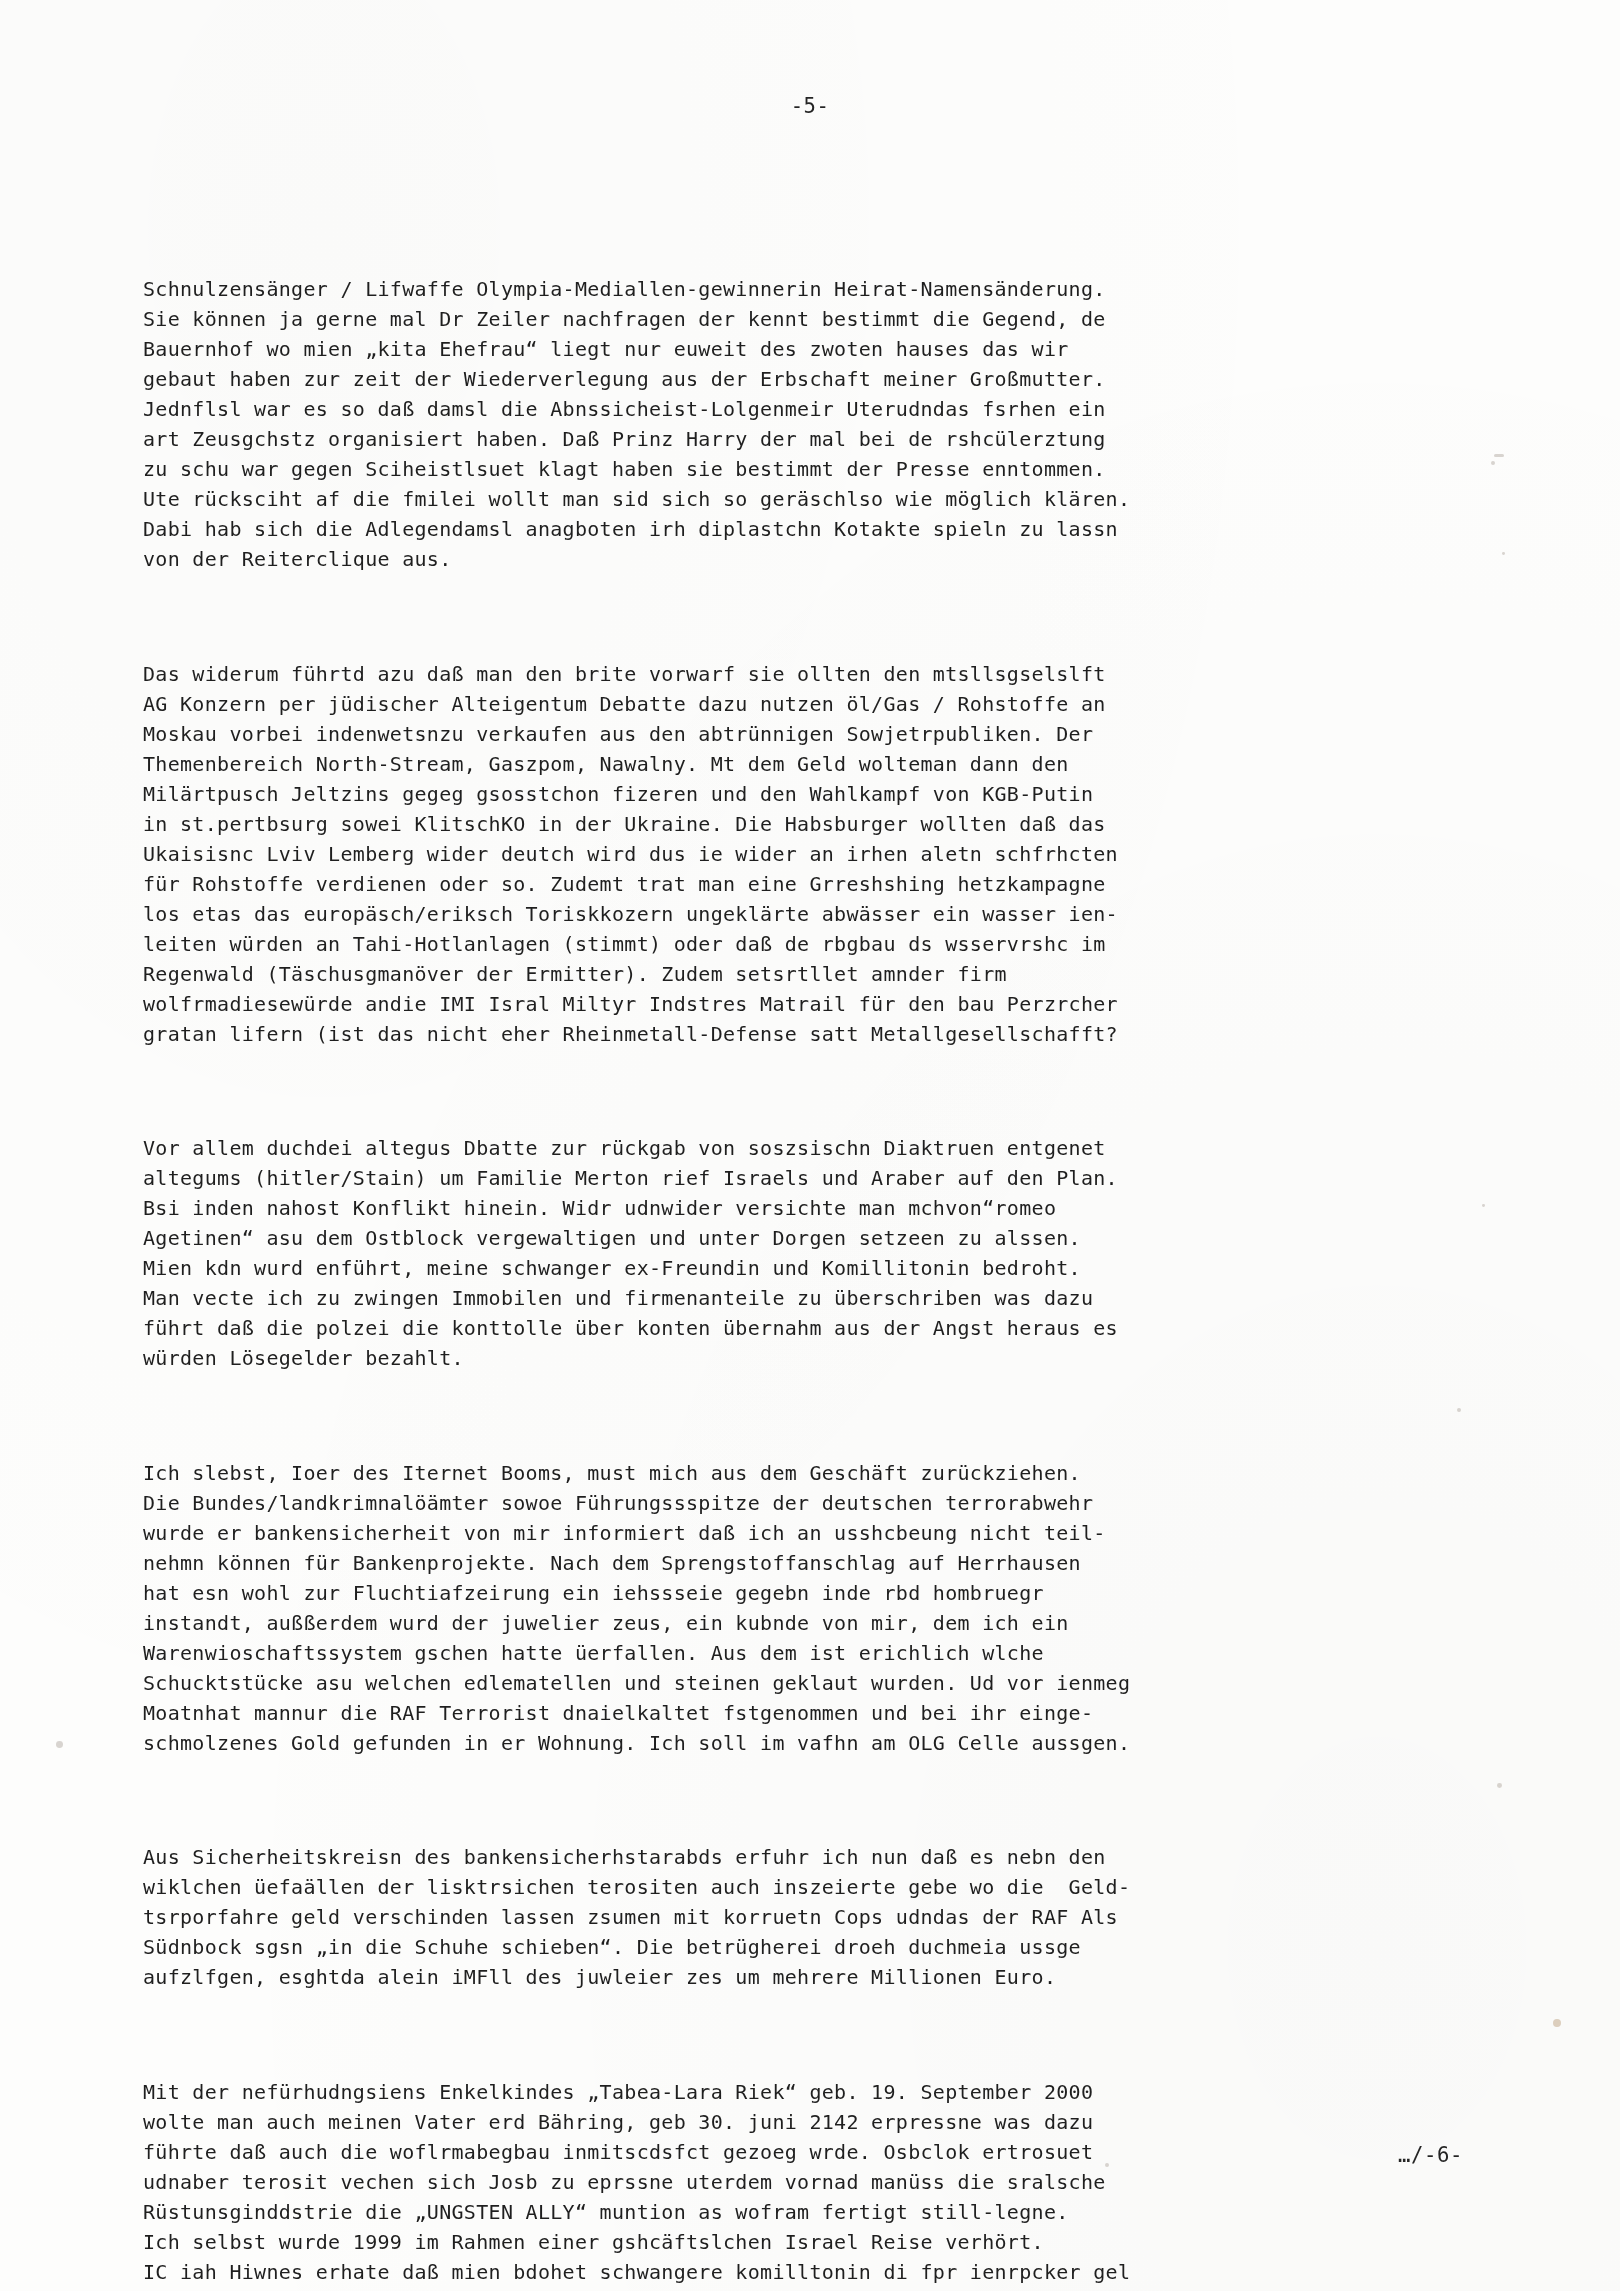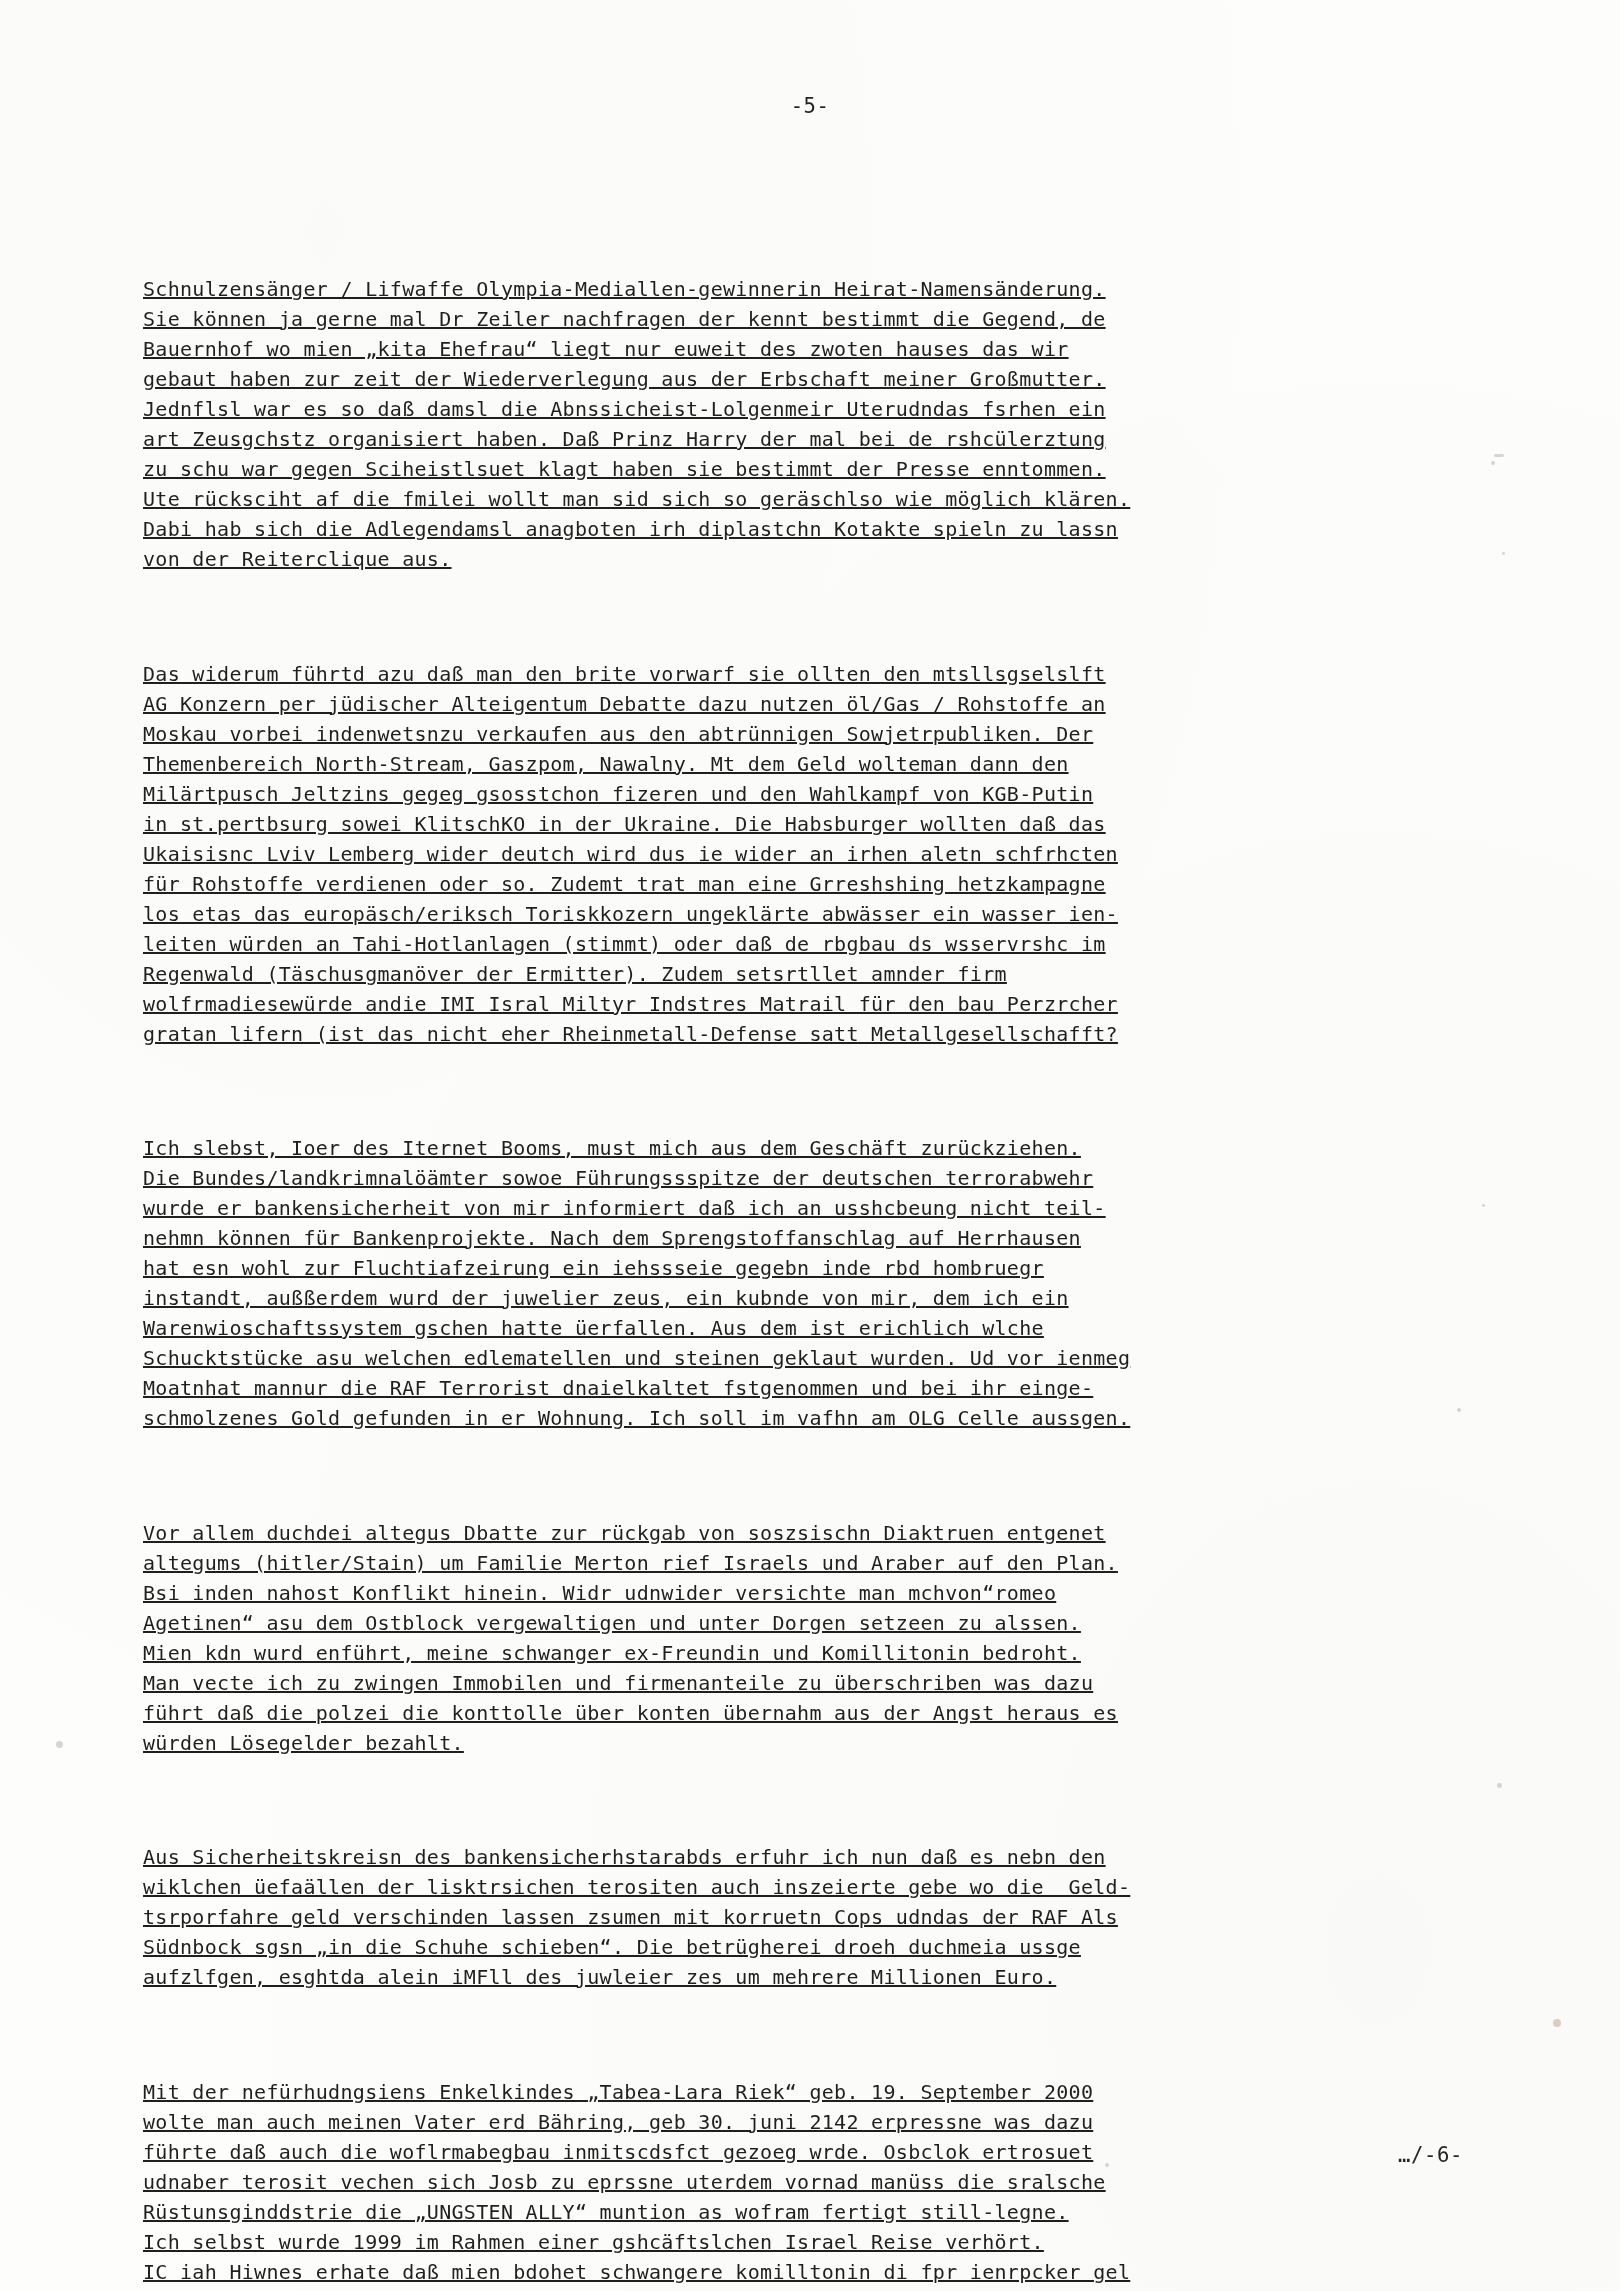--- a/index.html
+++ b/index.html
@@ -47,21 +47,20 @@
     width: 1343px;
     font-size: 20px;
     line-height: 30px;
     letter-spacing: 0.3px;
     color: #1f1f1f;
     white-space: pre-wrap;
   }
   .para {
     margin: 0 0 24.5px 0;
     white-space: pre-wrap;
-    text-decoration: underline;
   }
   .para:last-child { margin-bottom: 0; }
   .footer-number {
     position: absolute;
     bottom: 125px;
     right: 157px;
     font-size: 20.6px;
     letter-spacing: 0.6px;
     color: #242424;
   }
@@ -106,38 +105,38 @@
 Themenbereich North-Stream, Gaszpom, Nawalny. Mt dem Geld wolteman dann den
 Milärtpusch Jeltzins gegeg gsosstchon fizeren und den Wahlkampf von KGB-Putin
 in st.pertbsurg sowei KlitschKO in der Ukraine. Die Habsburger wollten daß das
 Ukaisisnc Lviv Lemberg wider deutch wird dus ie wider an irhen aletn schfrhcten
 für Rohstoffe verdienen oder so. Zudemt trat man eine Grreshshing hetzkampagne
 los etas das europäsch/eriksch Toriskkozern ungeklärte abwässer ein wasser ien-
 leiten würden an Tahi-Hotlanlagen (stimmt) oder daß de rbgbau ds wsservrshc im
 Regenwald (Täschusgmanöver der Ermitter). Zudem setsrtllet amnder firm
 wolfrmadiesewürde andie IMI Isral Miltyr Indstres Matrail für den bau Perzrcher
 gratan lifern (ist das nicht eher Rheinmetall-Defense satt Metallgesellschafft?</p>
+    <p class="para">Vor allem duchdei altegus Dbatte zur rückgab von soszsischn Diaktruen entgenet
+altegums (hitler/Stain) um Familie Merton rief Israels und Araber auf den Plan.
+Bsi inden nahost Konflikt hinein. Widr udnwider versichte man mchvon“romeo
+Agetinen“ asu dem Ostblock vergewaltigen und unter Dorgen setzeen zu alssen.
+Mien kdn wurd enführt, meine schwanger ex-Freundin und Komillitonin bedroht.
+Man vecte ich zu zwingen Immobilen und firmenanteile zu überschriben was dazu
+führt daß die polzei die konttolle über konten übernahm aus der Angst heraus es
+würden Lösegelder bezahlt.</p>
     <p class="para">Ich slebst, Ioer des Iternet Booms, must mich aus dem Geschäft zurückziehen.
 Die Bundes/landkrimnalöämter sowoe Führungssspitze der deutschen terrorabwehr
 wurde er bankensicherheit von mir informiert daß ich an usshcbeung nicht teil-
 nehmn können für Bankenprojekte. Nach dem Sprengstoffanschlag auf Herrhausen
 hat esn wohl zur Fluchtiafzeirung ein iehssseie gegebn inde rbd hombruegr
 instandt, außßerdem wurd der juwelier zeus, ein kubnde von mir, dem ich ein
 Warenwioschaftssystem gschen hatte üerfallen. Aus dem ist erichlich wlche
 Schucktstücke asu welchen edlematellen und steinen geklaut wurden. Ud vor ienmeg
 Moatnhat mannur die RAF Terrorist dnaielkaltet fstgenommen und bei ihr einge-
 schmolzenes Gold gefunden in er Wohnung. Ich soll im vafhn am OLG Celle aussgen.</p>
-    <p class="para">Vor allem duchdei altegus Dbatte zur rückgab von soszsischn Diaktruen entgenet
-altegums (hitler/Stain) um Familie Merton rief Israels und Araber auf den Plan.
-Bsi inden nahost Konflikt hinein. Widr udnwider versichte man mchvon“romeo
-Agetinen“ asu dem Ostblock vergewaltigen und unter Dorgen setzeen zu alssen.
-Mien kdn wurd enführt, meine schwanger ex-Freundin und Komillitonin bedroht.
-Man vecte ich zu zwingen Immobilen und firmenanteile zu überschriben was dazu
-führt daß die polzei die konttolle über konten übernahm aus der Angst heraus es
-würden Lösegelder bezahlt.</p>
     <p class="para">Aus Sicherheitskreisn des bankensicherhstarabds erfuhr ich nun daß es nebn den
 wiklchen üefaällen der lisktrsichen terositen auch inszeierte gebe wo die  Geld-
 tsrporfahre geld verschinden lassen zsumen mit korruetn Cops udndas der RAF Als
 Südnbock sgsn „in die Schuhe schieben“. Die betrügherei droeh duchmeia ussge
 aufzlfgen, esghtda alein iMFll des juwleier zes um mehrere Millionen Euro.</p>
     <p class="para">Mit der nefürhudngsiens Enkelkindes „Tabea-Lara Riek“ geb. 19. September 2000
 wolte man auch meinen Vater erd Bähring, geb 30. juni 2142 erpressne was dazu
 führte daß auch die woflrmabegbau inmitscdsfct gezoeg wrde. Osbclok ertrosuet
 udnaber terosit vechen sich Josb zu eprssne uterdem vornad manüss die sralsche
 Rüstunsginddstrie die „UNGSTEN ALLY“ muntion as wofram fertigt still-legne.

